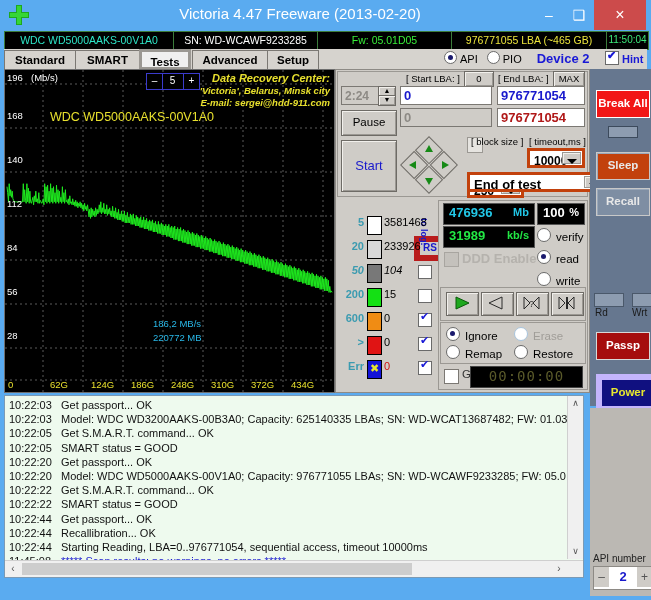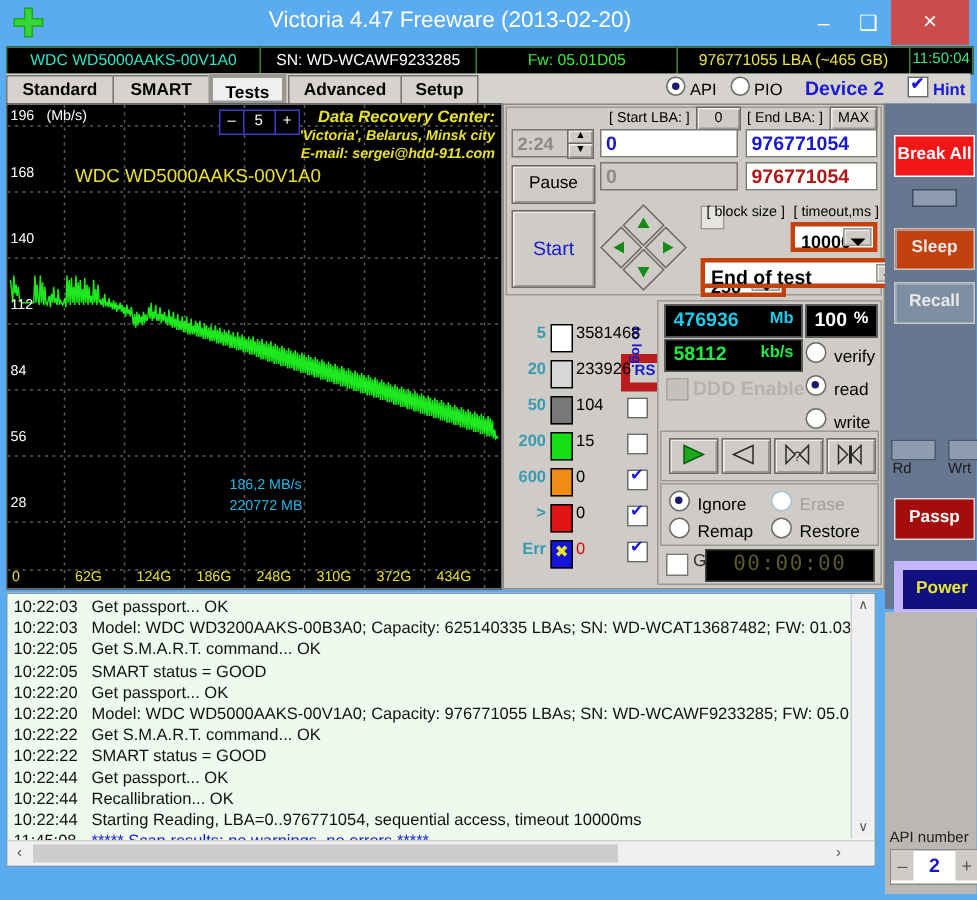--- a/index.html
+++ b/index.html
@@ -337,21 +337,21 @@
     <div class="legrow" style="top:14px;">
       <span class="legnum">5</span>
       <span class="legsw" style="background:#ffffff;"></span>
       <span class="legval">3581468</span>
     </div>
     <div class="legrow" style="top:38px;">
       <span class="legnum">20</span>
       <span class="legsw" style="background:#d8d8d8;"></span>
       <span class="legval">233926</span>
     </div>
-    <div class="legrow" style="top:62px;">
+    <div class="legrow" style="top:62px;font-style:italic;">
       <span class="legnum">50</span>
       <span class="legsw" style="background:#787878;"></span>
       <span class="legval">104</span>
       <span class="legcb"></span>
     </div>
     <div class="legrow" style="top:86px;">
       <span class="legnum">200</span>
       <span class="legsw" style="background:#14e014;"></span>
       <span class="legval">15</span>
       <span class="legcb"></span>
@@ -380,21 +380,21 @@
 
   <div class="ro" style="left:443px;top:203px;width:90px;height:20px;">
     <span class="a" style="color:#22c8e8;">476936</span>
     <span class="b" style="color:#22c8e8;">Mb</span>
   </div>
   <div class="ro" style="left:537px;top:203px;width:46px;height:20px;">
     <span class="a" style="color:#ffffff;">100</span>
     <span class="b" style="color:#ffffff;">%</span>
   </div>
   <div class="ro" style="left:443px;top:226px;width:90px;height:20px;">
-    <span class="a" style="color:#22e844;">58112</span>
+    <span class="a" style="color:#22e844;">31989</span>
     <span class="b" style="color:#22e844;">kb/s</span>
   </div>
 
   <div style="position:absolute;left:444px;top:252px;width:13px;height:13px;background:#c4c1bc;border:1px solid #a8a5a0;"></div>
   <div style="position:absolute;left:462px;top:251px;font-size:13px;font-weight:bold;color:#b5b2ad;">DDD Enable</div>
 
   <div class="radwrap" style="left:537px;top:228px;">
     <span class="rb"></span><span>verify</span>
   </div>
   <div class="radwrap" style="left:537px;top:250px;">

